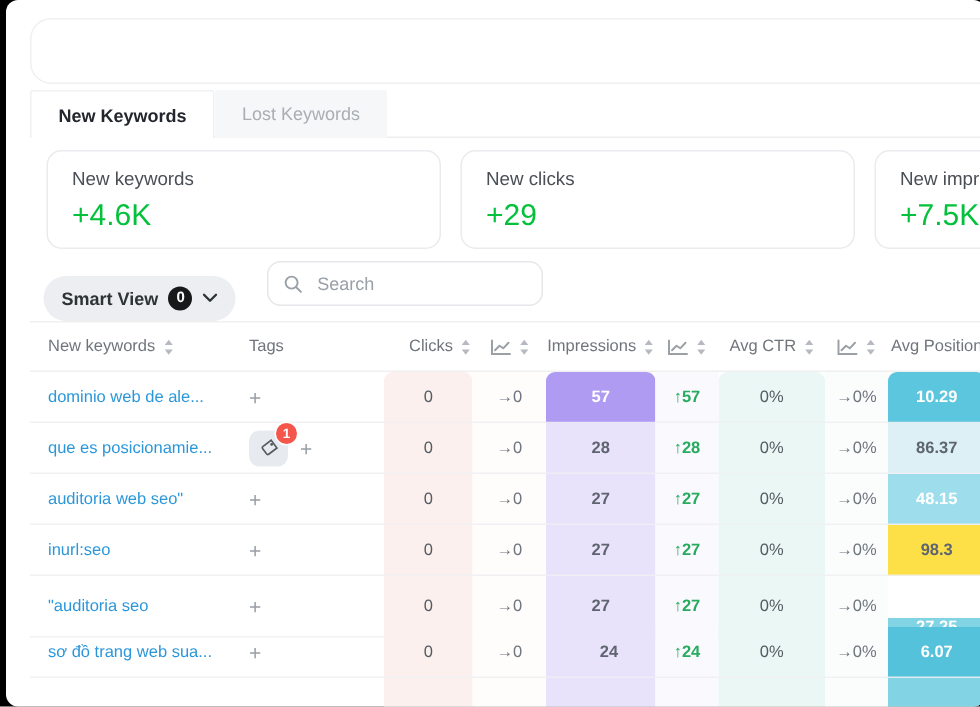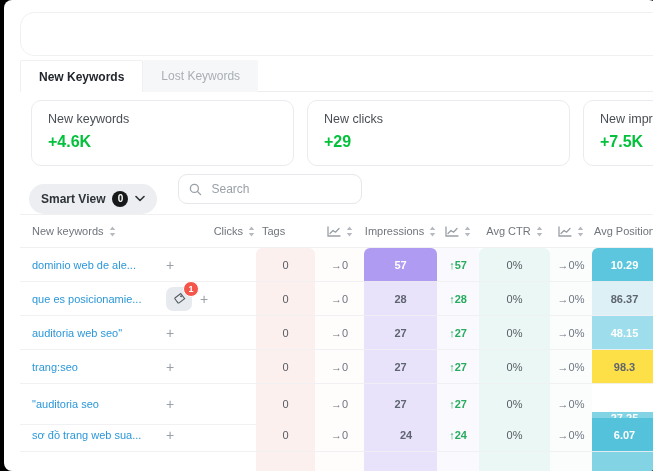--- a/index.html
+++ b/index.html
@@ -36,21 +36,21 @@
   .tab.inactive{
     background:#f6f7f8;color:#a9aeb5;border-radius:2px 2px 0 0;
   }
   
   .cards{position:absolute;left:27px;top:100px;right:-40px;height:66px;display:flex;gap:13px;}
   .card{
     width:263px;flex:0 0 auto;background:#fff;border:1px solid #eaebee;border-radius:10px;
     padding:11px 16px;box-sizing:border-box;
   }
   .card-label{font-size:12.5px;color:#4a4f55;}
-  .card-value{font-size:16px;font-weight:bold;margin-top:7px;}
+  .card-value{font-size:20px;font-weight:normal;margin-top:7px;}
   
   .filterrow{position:absolute;left:25px;top:174px;right:0;height:30px;display:flex;align-items:center;}
   .smartview{
     height:30px;background:#eceef1;border-radius:15px;display:flex;align-items:center;
     gap:7px;padding:0 12px;cursor:pointer;margin-top:19px;
   }
   .smartview .sv-label{font-size:12px;font-weight:bold;color:#2e3338;}
   .sv-badge{
     width:16px;height:16px;border-radius:50%;background:#17181a;color:#fff;
     font-size:10px;font-weight:bold;display:flex;align-items:center;justify-content:center;
@@ -151,31 +151,31 @@
     <div class="trow thead">
       <div class="th c-left" style="padding-left:12px;">
         <span>New keywords</span>
         <span class="sorticon">
             <svg width="7" height="11" viewBox="0 0 7 11">
               <path d="M3.5 0.5 L6.2 4 H0.8 Z" fill="#b6bac0"></path>
               <path d="M3.5 10.5 L0.8 7 H6.2 Z" fill="#b6bac0"></path>
             </svg>
           </span>
       </div>
+      <div class="th" style="padding-left:6px;">
+        <span>Tags</span>
+      </div>
       <div class="th" style="justify-content:flex-end;padding-right:1px;">
         <span>Clicks</span>
         <span class="sorticon">
             <svg width="7" height="11" viewBox="0 0 7 11">
               <path d="M3.5 0.5 L6.2 4 H0.8 Z" fill="#b6bac0"></path>
               <path d="M3.5 10.5 L0.8 7 H6.2 Z" fill="#b6bac0"></path>
             </svg>
           </span>
-      </div>
-      <div class="th" style="padding-left:6px;">
-        <span>Tags</span>
       </div>
       <div class="th" style="justify-content:center;">
         <span class="charticon">
             <svg width="14" height="11" viewBox="0 0 14 11">
               <path d="M1 1 V10 H13" fill="none" stroke="#9aa0a6" stroke-width="1.3" stroke-linecap="round"></path>
               <path d="M3 7.5 L6 4.5 L8.5 6.2 L12 2.5" fill="none" stroke="#9aa0a6" stroke-width="1.3" stroke-linecap="round" stroke-linejoin="round"></path>
             </svg>
           </span>
         <span class="sorticon">
             <svg width="7" height="11" viewBox="0 0 7 11">
@@ -282,21 +282,21 @@
           <div class="cell band-pink">0</div>
           <div class="cell band-pink2 chg">→0</div>
           <div class="cell num" style="background: rgb(233, 226, 251); color: rgb(95, 101, 112);">27</div>
           <div class="cell band-pur2 chg-up">↑27</div>
           <div class="cell band-mint">0%</div>
           <div class="cell band-mint2 chg">→0%</div>
           <div class="cell num" style="background: rgb(158, 222, 236); color: rgb(255, 255, 255);">48.15</div>
         </div>
         <div class="trow r3">
           <div class="cell c-left">
-            <span class="kw">trang:seo</span>
+            <span class="kw">inurl:seo</span>
           </div>
           <div class="cell c-tags">
             <span class="plus">+</span>
           </div>
           <div class="cell band-pink">0</div>
           <div class="cell band-pink2 chg">→0</div>
           <div class="cell num" style="background: rgb(233, 226, 251); color: rgb(95, 101, 112);">27</div>
           <div class="cell band-pur2 chg-up">↑27</div>
           <div class="cell band-mint">0%</div>
           <div class="cell band-mint2 chg">→0%</div>

